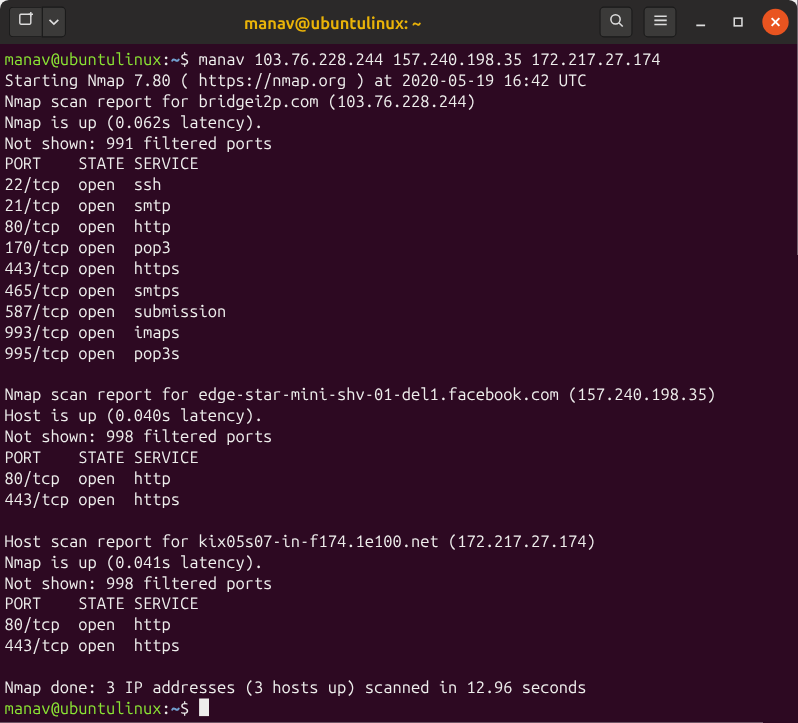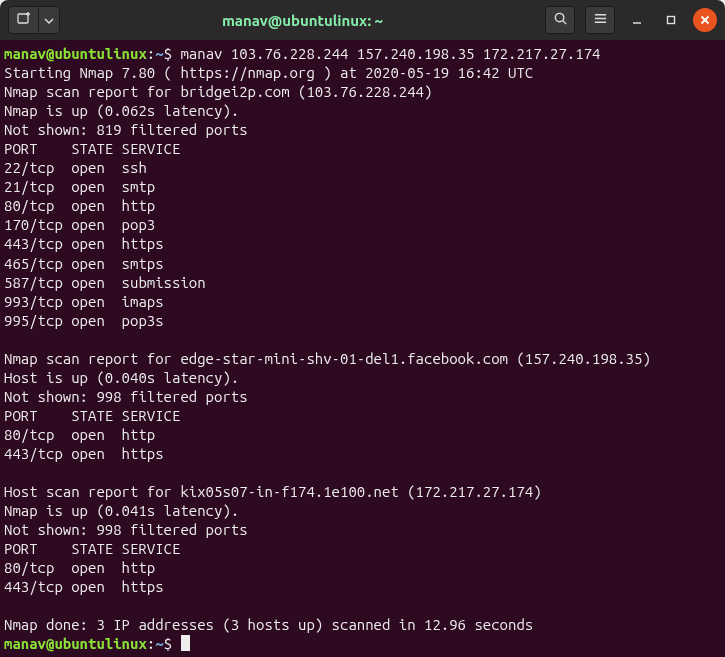--- a/index.html
+++ b/index.html
@@ -43,21 +43,21 @@
     color: #ddd;
     cursor: pointer;
   }
   .tb-btn.small { min-width: 22px; padding: 0 4px;}
   .tb-combo { display: flex; }
   .tb-combo .tb-btn:first-child { border-radius: 4px 0 0 4px; border-right: none;}
   .tb-combo .tb-btn:last-child { border-radius: 0 4px 4px 0;}
   .tb-title {
     flex: 1;
     text-align: center;
-    color: #86efac;
+    color: #eab308;
     font-family: Ubuntu, "Segoe UI", sans-serif;
     font-size: 15px;
     font-weight: 600;
   }
   .tb-right {
     display: flex;
     align-items: center;
     gap: 10px;
   }
   .wc {
@@ -77,21 +77,21 @@
     flex: 1;
     background: #2d0922;
     color: #eeeeec;
     font-size: 15px;
     line-height: 1.27;
     padding: 4px 4px;
     white-space: pre;
     letter-spacing: 0px;
     overflow: hidden;
   }
-  .green { color: #8ae234; font-weight: bold; }
+  .green { color: #8ae234; font-weight: normal; }
   .blue  { color: #729fcf; font-weight: bold; }
   .white { color: #eeeeec; }
   .cursor {
     display: inline-block;
     width: 9px;
     height: 16px;
     background: #eeeeec;
     vertical-align: -2px;
     margin-left: 1px;
   }
@@ -162,21 +162,21 @@
             </svg>
         </span>
       </div>
     </div>
   </div>
 
   <div class="terminal"><span class="green">manav@ubuntulinux</span><span class="white">:</span><span class="blue">~</span><span class="white">$</span> <span class="white">manav 103.76.228.244 157.240.198.35 172.217.27.174</span>
 <span>Starting Nmap 7.80 ( https://nmap.org ) at 2020-05-19 16:42 UTC</span>
 <span>Nmap scan report for bridgei2p.com (103.76.228.244)</span>
 <span>Nmap is up (0.062s latency).</span>
-<span>Not shown: 819 filtered ports</span>
+<span>Not shown: 991 filtered ports</span>
 <span>PORT    STATE SERVICE</span>
 <span>22/tcp  open  ssh</span>
 <span>21/tcp  open  smtp</span>
 <span>80/tcp  open  http</span>
 <span>170/tcp open  pop3</span>
 <span>443/tcp open  https</span>
 <span>465/tcp open  smtps</span>
 <span>587/tcp open  submission</span>
 <span>993/tcp open  imaps</span>
 <span>995/tcp open  pop3s</span>

